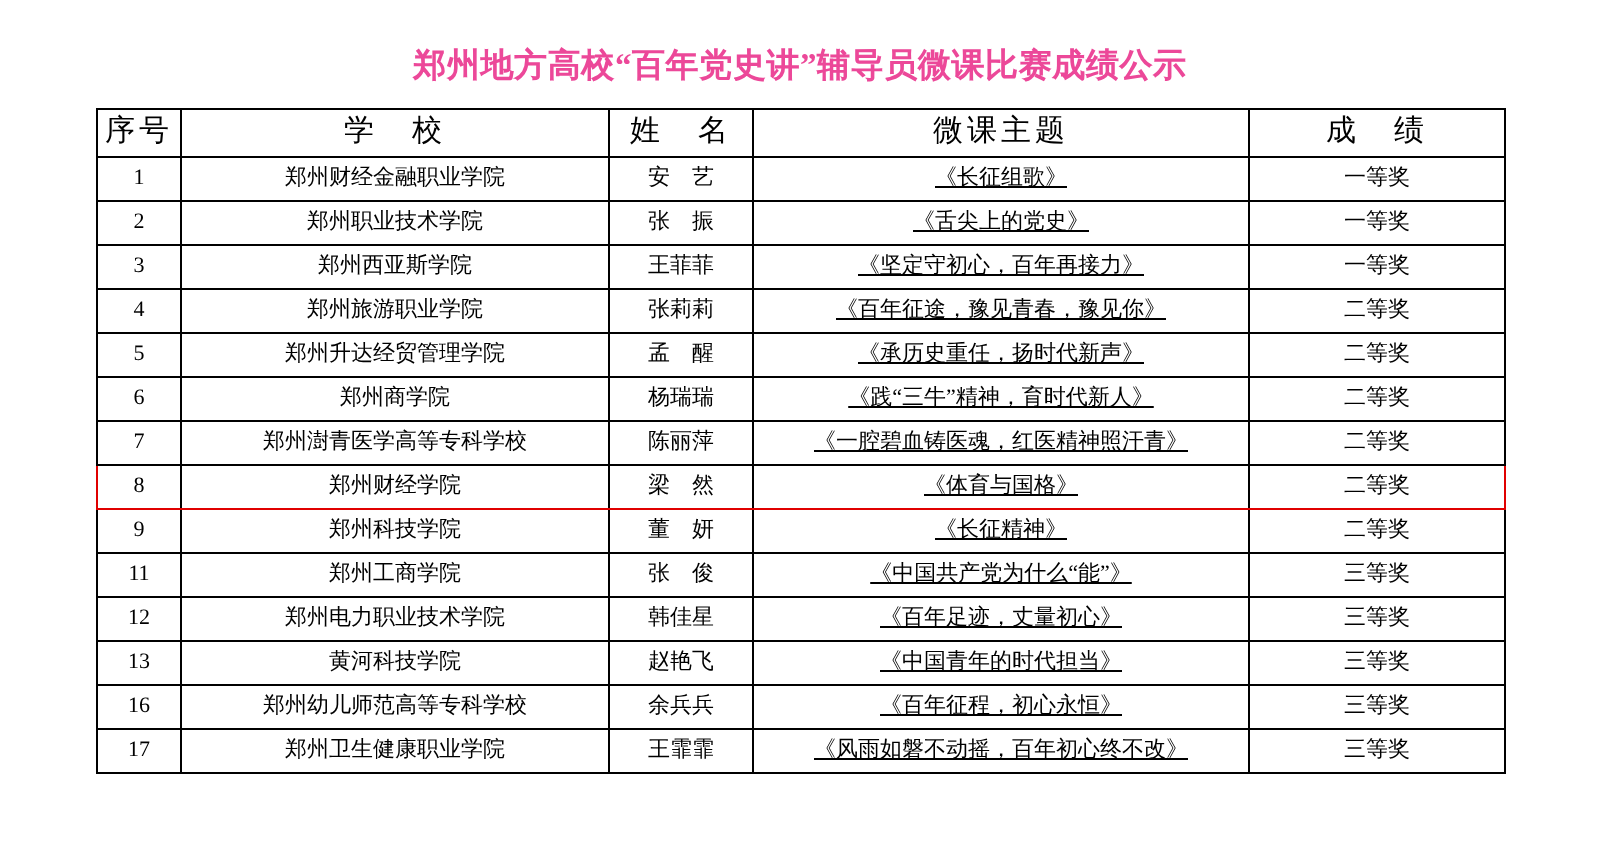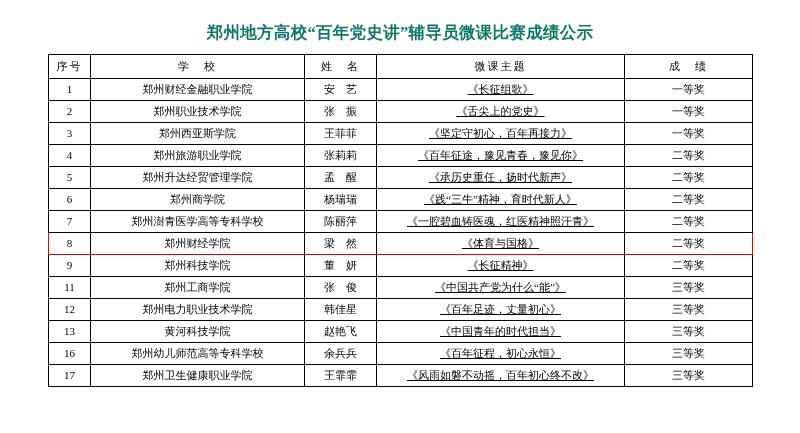--- a/index.html
+++ b/index.html
@@ -21,21 +21,21 @@
     padding: 22px 48px 0 48px;
     position: relative;
   }
   .doc-title {
     text-align: center;
     font-family: "Liberation Serif", "DejaVu Serif", serif;
     font-weight: bold;
     font-size: 16.5px;
     letter-spacing: 0.3px;
     margin: 0 0 10px 0;
-    color: #0f766e;
+    color: #ec4899;
   }
   table.grades {
     border-collapse: collapse;
     width: 704px;
     table-layout: fixed;
     margin: 0 auto;
   }
   table.grades td, table.grades th {
     border: 1px solid #000000;
     font-size: 11px;
@@ -44,21 +44,21 @@
     vertical-align: middle;
     padding: 2px 1px;
     height: 17px;
     font-weight: normal;
     font-family: "Liberation Serif", "DejaVu Serif", serif;
     color: #000000;
     overflow: hidden;
     white-space: nowrap;
   }
   table.grades thead td {
-    font-size: 11px;
+    font-size: 15px;
     letter-spacing: 2px;
     height: 19px;
   }
   col.c-seq { width: 42px; }
   col.c-school { width: 214px; }
   col.c-name { width: 72px; }
   col.c-topic { width: 248px; }
   col.c-grade { width: 128px; }
 
   

